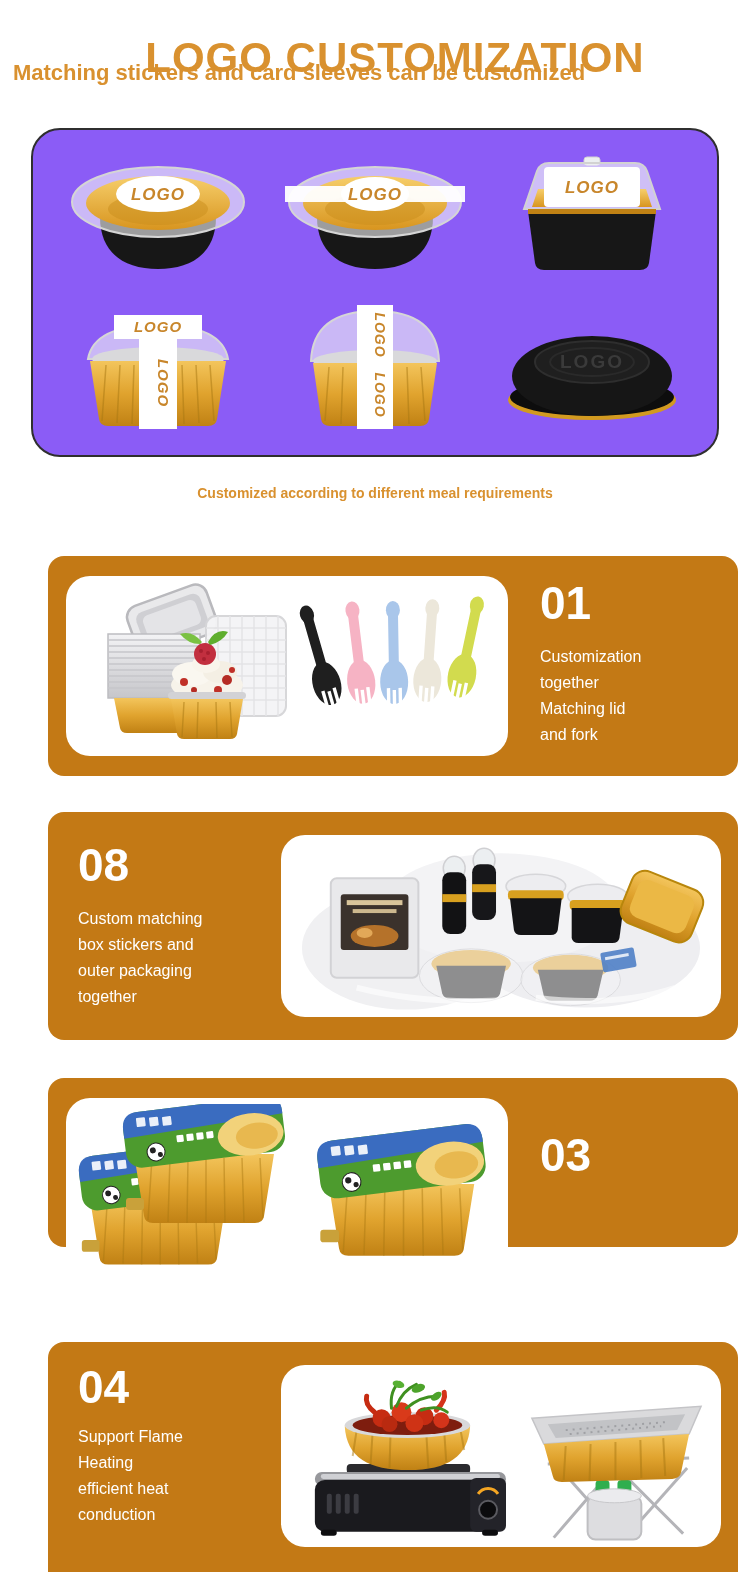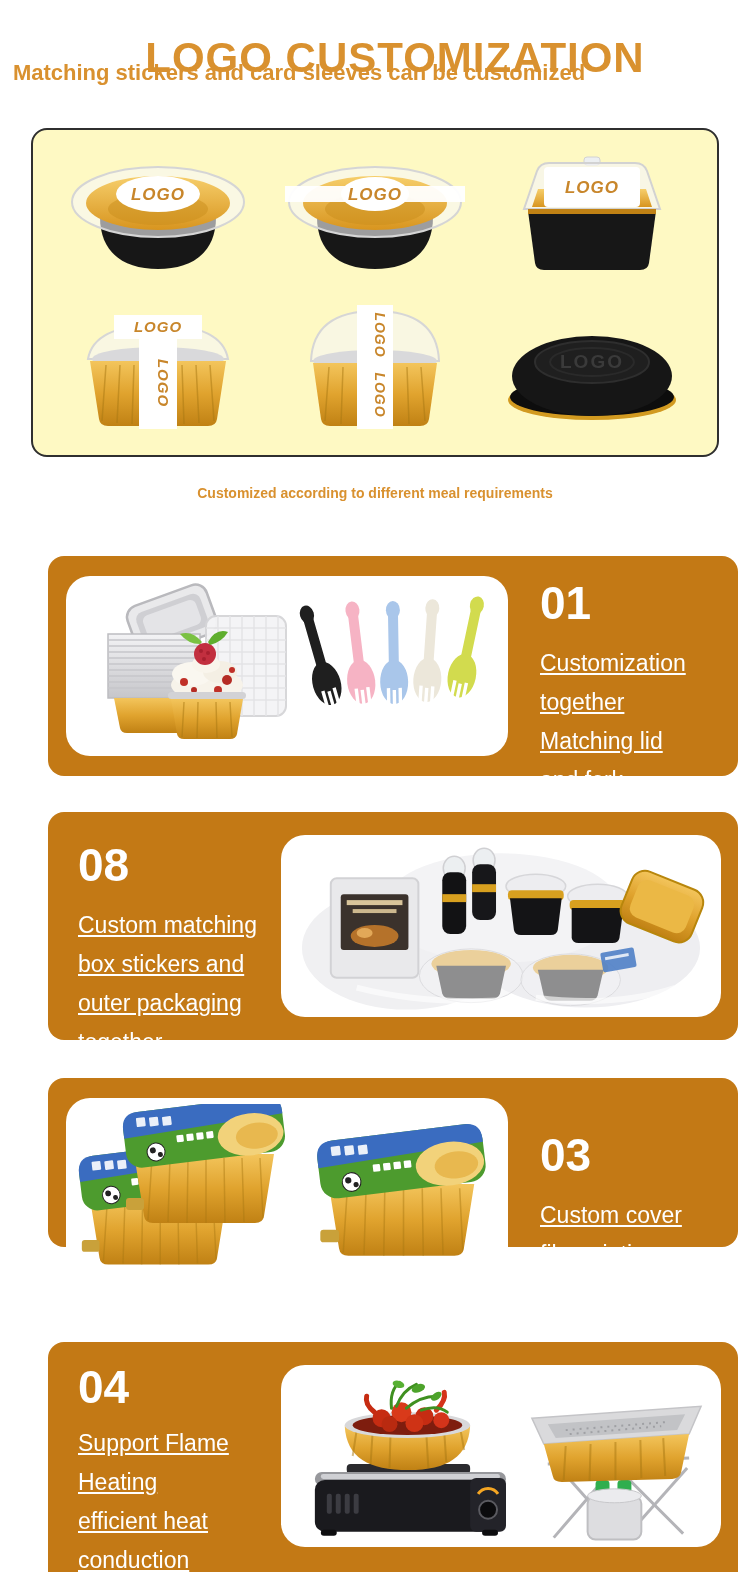--- a/index.html
+++ b/index.html
@@ -3,36 +3,36 @@
 <meta charset="utf-8">
 <style>
   html,body{margin:0;padding:0;background:#fff;}
   body{width:750px;font-family:"Liberation Sans",sans-serif;}
   .page{position:relative;width:750px;height:1572px;background:#fff;overflow:hidden;}
   .title{position:absolute;top:6px;left:0;width:750px;text-align:center;
          font-size:42px;font-weight:bold;letter-spacing:1px;color:var(--accent,#D9912F);padding-left:20px;}
   .subtitle{position:absolute;top:60px;left:0;width:598px;text-align:center;
          font-size:22px;font-weight:bold;color:var(--accent,#D9912F);}
   .showcase{position:absolute;left:31px;top:128px;width:688px;height:329px;
-         border:2px solid #2f2f2f;border-radius:16px;background:#fef9c3;box-sizing:border-box;
+         border:2px solid #2f2f2f;border-radius:29px;background:#8b5cf6;box-sizing:border-box;
          display:grid;grid-template-columns:1fr 1fr 1fr;grid-template-rows:1fr 1fr;
          align-items:center;justify-items:center;padding:8px 16px;}
   .heading2{position:absolute;top:485px;left:0;width:750px;text-align:center;
          font-size:14px;font-weight:bold;color:var(--accent,#D9912F);}
   .feature{position:absolute;left:48px;width:690px;background:var(--panel,#C37915);border-radius:16px;}
   #f1{top:556px;height:220px}
   #f2{top:812px;height:228px}
   #f3{top:1078px;height:169px}
   #f4{top:1342px;height:248px}
   .imgpanel{position:absolute;background:#fff;border-radius:24px;
          display:flex;align-items:center;justify-content:center;overflow:hidden;}
   .imgpanel.pleft{left:18px;top:20px;width:442px;height:180px;}
   .imgpanel.pright{left:233px;top:23px;width:440px;height:182px;}
   .fnum{position:absolute;color:#fff;font-size:46px;font-weight:bold;line-height:1;}
-  .fdesc{position:absolute;color:#fff;font-size:23px;line-height:39px;white-space:pre-line;text-decoration:underline;}
+  .fdesc{position:absolute;color:#fff;font-size:16px;line-height:26px;white-space:pre-line;}
   #f1 .fnum{left:492px;top:24px}   #f1 .fdesc{left:492px;top:88px;width:180px}
   #f2 .fnum{left:30px;top:30px}    #f2 .fdesc{left:30px;top:94px;width:195px}
   #f3 .fnum{left:492px;top:54px}   #f3 .fdesc{left:492px;top:118px;width:185px}
   #f4 .fnum{left:30px;top:22px}    #f4 .fdesc{left:30px;top:82px;width:195px}
   text.logo-txt{font-family:"Liberation Sans",sans-serif;font-weight:bold;font-style:italic;
          fill:#C8862B;letter-spacing:1px;}
   text.logo-emboss{font-family:"Liberation Sans",sans-serif;font-weight:bold;
          fill:#3a3a3a;letter-spacing:2px;}
   svg{display:block;}
 </style>
@@ -302,22 +302,20 @@
 
   <section class="feature" id="f3">
     <div class="imgpanel pleft">
       <svg viewBox="0 0 430 168" width="430" height="168">
         <use href="#milkbox" transform="translate(2,42) scale(0.98)"></use>
         <use href="#milkbox" transform="translate(46,-2)"></use>
         <use href="#milkbox" transform="translate(240,26) scale(1.04)"></use>
       </svg>
     </div>
     <div class="fnum">03</div>
-    <div class="fdesc">Custom cover
-film printing</div>
   </section>
 
   <section class="feature" id="f4">
     <div class="fnum">04</div>
     <div class="fdesc">Support Flame
 Heating
 efficient heat
 conduction</div>
     <div class="imgpanel pright">
       <svg viewBox="0 0 430 176" width="428" height="176">

